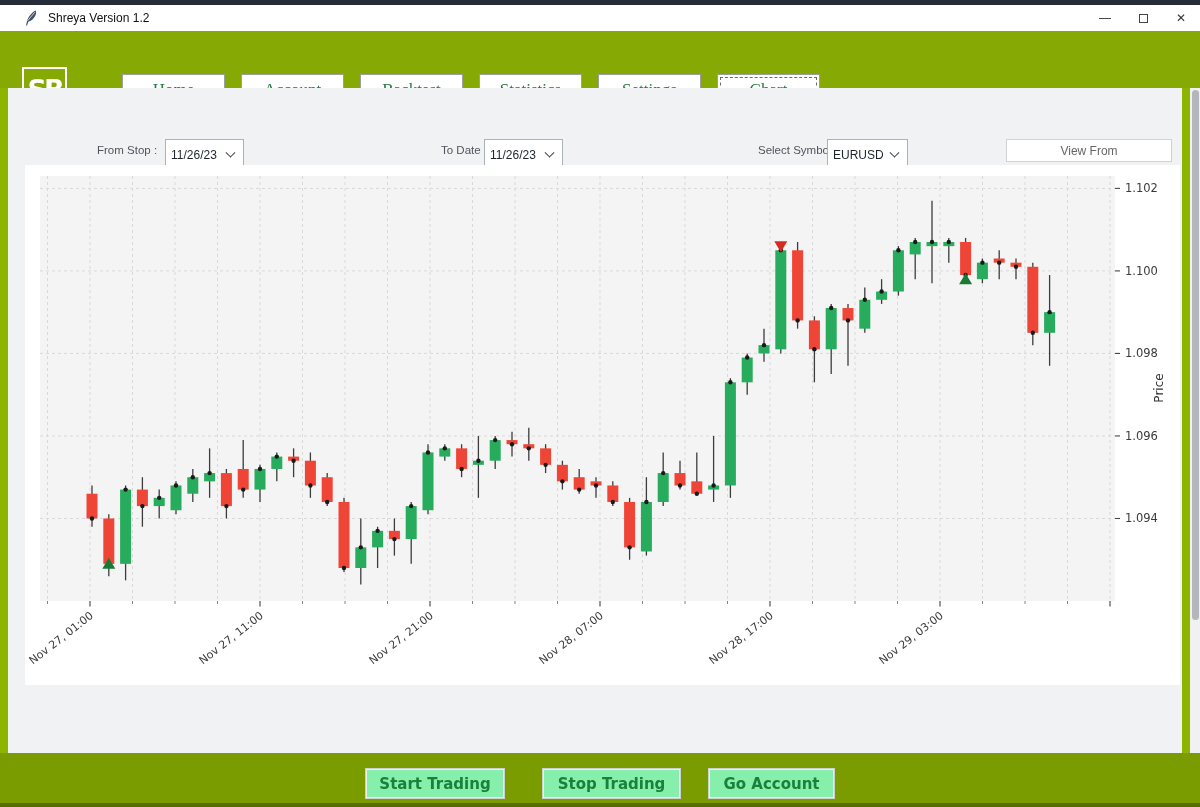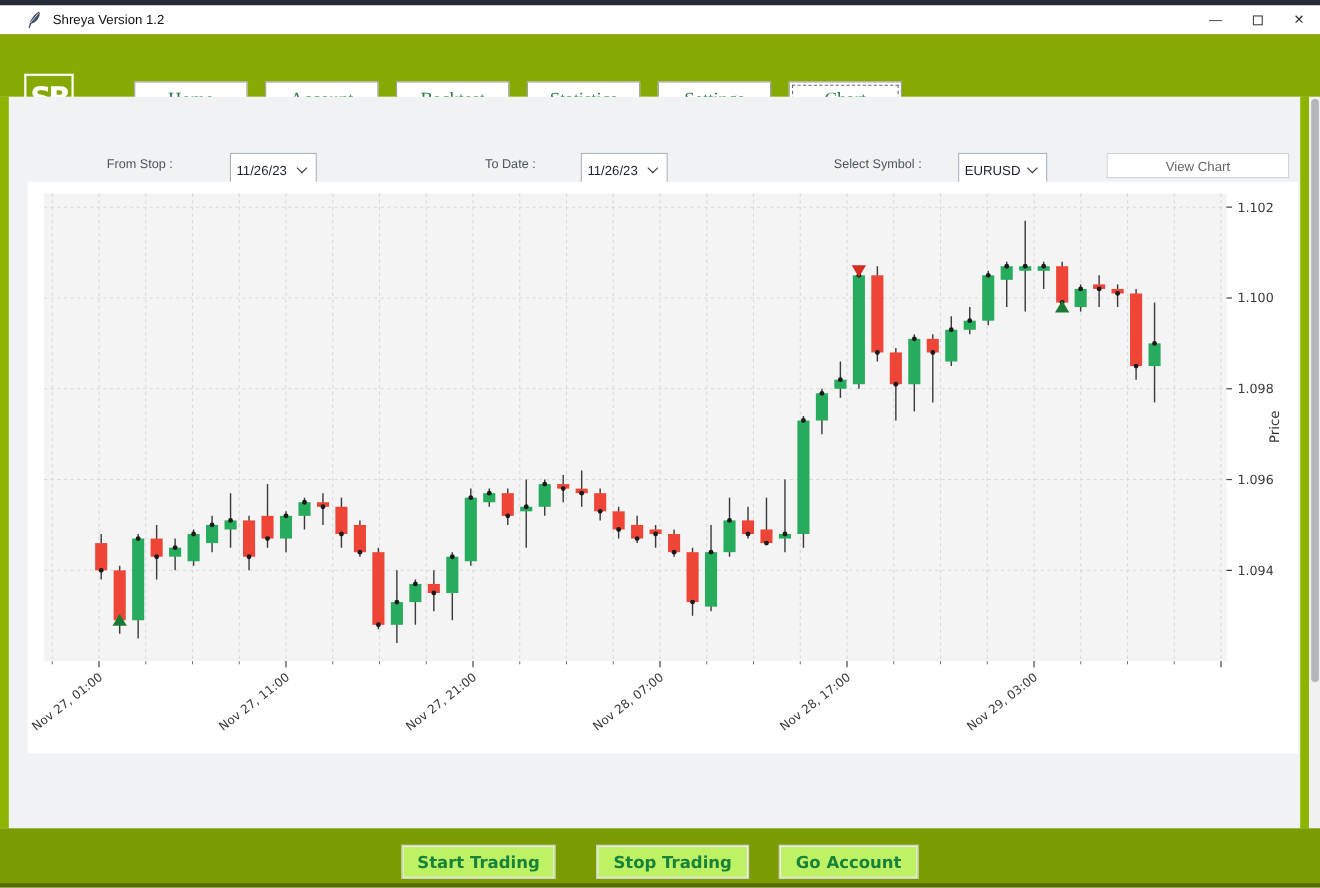--- a/index.html
+++ b/index.html
@@ -30,33 +30,33 @@
   .nav-btn.active{outline:1px dashed #6b6b6b;outline-offset:-4px;}
   
   .content-bg{position:absolute;left:8px;top:88px;width:1174px;height:665px;background:#f0f2f3;}
   .border-left{position:absolute;left:0;top:88px;width:8px;height:665px;background:#8db500;}
   .border-right{position:absolute;left:1182px;top:88px;width:8px;height:665px;background:#8db500;}
   .scrollbar{position:absolute;left:1190px;top:88px;width:10px;height:665px;background:#f1f1f1;}
   .scroll-thumb{position:absolute;left:1.5px;top:2px;width:7px;height:530px;background:#b3b6ba;border-radius:4px;}
   
   .ctl-label{position:absolute;font-size:11.5px;color:#4f555d;top:144px;}
   .combo{position:absolute;top:139px;height:32px;background:#fff;border:1px solid #aab2bd;
-    display:flex;align-items:center;cursor:pointer;margin-left:44px;}
+    display:flex;align-items:center;cursor:pointer;}
   .combo .val{flex:1;font-size:12px;color:#1d242c;padding-left:5px;}
   .combo .chev{width:7px;height:7px;border-right:1.6px solid #3a3f45;border-bottom:1.6px solid #3a3f45;
     transform:rotate(45deg) translate(-2px,-2px);margin-right:9px;flex:0 0 auto;}
   .view-chart{position:absolute;left:1006px;top:139px;width:166px;height:23px;background:#fff;
     border:1px solid #cfd3d7;font-size:12px;color:#666;display:flex;align-items:center;
     justify-content:center;cursor:pointer;}
   
   #figure{position:absolute;left:25px;top:165px;}
   
   .footer{position:absolute;left:0;top:753px;width:1200px;height:54px;background:#7b9c00;}
   .footer-edge{position:absolute;left:0;bottom:0;width:1200px;height:4px;background:#566e00;}
-  .foot-btn{position:absolute;top:15px;height:31px;background:#bef264;border:1px solid #cfcfcf;
+  .foot-btn{position:absolute;top:15px;height:31px;background:#86efac;border:1px solid #cfcfcf;
     box-shadow:inset 0 0 0 1px #eee;display:flex;align-items:center;justify-content:center;
     font-family:"DejaVu Sans",sans-serif;font-weight:bold;font-size:15px;color:#17823a;cursor:pointer;}
 </style>
 </head>
 <body>
 
 <div class="screen">
 
   <div class="top-strip"></div>
 
@@ -104,21 +104,21 @@
     <span class="val">11/26/23</span>
     <span class="chev"></span>
   </div>
 
   <span class="ctl-label" style="left:758px">Select Symbol :</span>
   <div class="combo" style="left:827px;width:81px">
     <span class="val">EURUSD</span>
     <span class="chev"></span>
   </div>
 
-  <button class="view-chart">View Chart</button>
+  <button class="view-chart">View From</button>
 
   <svg id="figure" width="1155" height="520" viewBox="25 165 1155 520">
       <rect x="25" y="165" width="1155" height="520" fill="#ffffff"></rect>
       <rect x="40" y="176" width="1075" height="425" fill="#f4f4f5"></rect>
       <line x1="47.5" y1="176" x2="47.5" y2="601" stroke="#d9d9d9" stroke-width="1" stroke-dasharray="3 3"></line>
       <line x1="90" y1="176" x2="90" y2="601" stroke="#d9d9d9" stroke-width="1" stroke-dasharray="3 3"></line>
       <line x1="132.5" y1="176" x2="132.5" y2="601" stroke="#d9d9d9" stroke-width="1" stroke-dasharray="3 3"></line>
       <line x1="175" y1="176" x2="175" y2="601" stroke="#d9d9d9" stroke-width="1" stroke-dasharray="3 3"></line>
       <line x1="217.5" y1="176" x2="217.5" y2="601" stroke="#d9d9d9" stroke-width="1" stroke-dasharray="3 3"></line>
       <line x1="260" y1="176" x2="260" y2="601" stroke="#d9d9d9" stroke-width="1" stroke-dasharray="3 3"></line>

